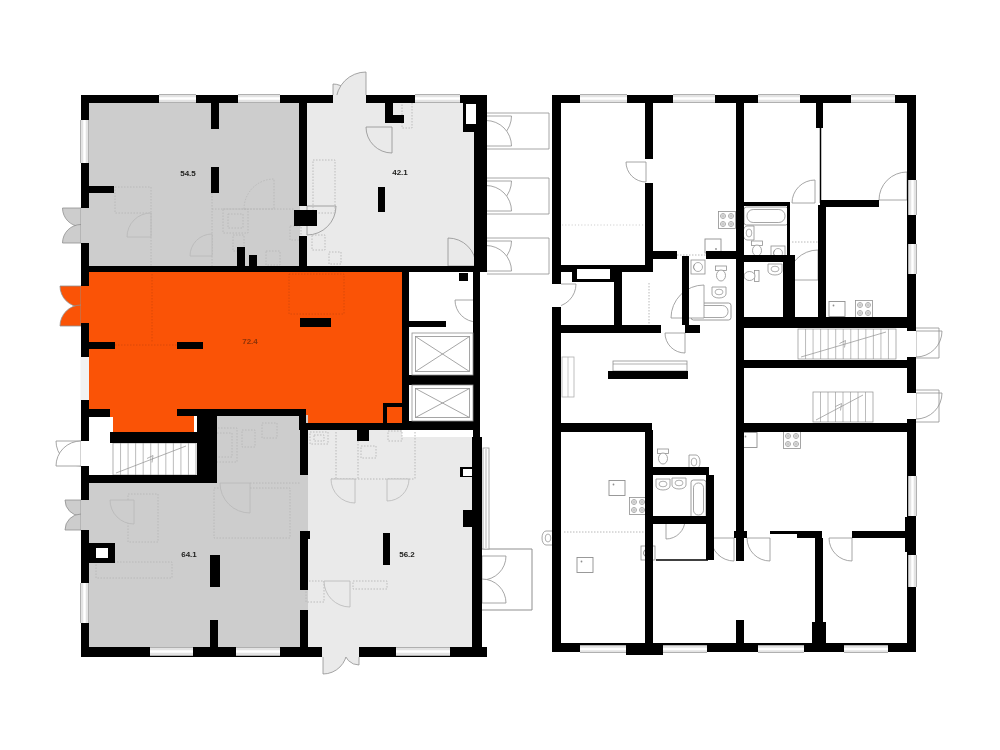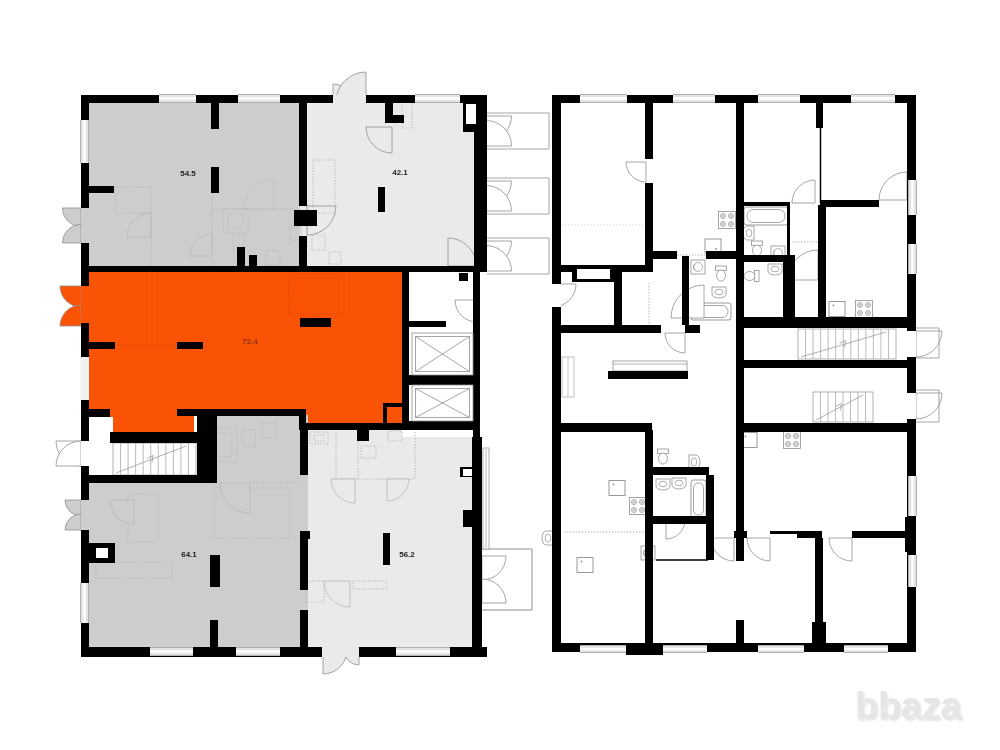--- a/index.html
+++ b/index.html
@@ -501,13 +501,12 @@
 <rect x="905" y="517" width="11" height="35" fill="#000"></rect>
 <rect x="820" y="200" width="59" height="7" fill="#000"></rect>
 <rect x="572" y="266" width="45" height="16" fill="#000"></rect>
 <rect x="577" y="269" width="33" height="10" fill="#ffffff"></rect>
 <text x="188" y="176" font-family="Liberation Sans, sans-serif" font-size="8" font-weight="bold" fill="#1d1d1b" text-anchor="middle">54.5</text>
 <text x="400" y="175" font-family="Liberation Sans, sans-serif" font-size="8" font-weight="bold" fill="#1d1d1b" text-anchor="middle">42.1</text>
 <text x="250" y="344" font-family="Liberation Sans, sans-serif" font-size="8" font-weight="bold" fill="#8a3309" text-anchor="middle">72.4</text>
 <text x="189" y="557" font-family="Liberation Sans, sans-serif" font-size="8" font-weight="bold" fill="#1d1d1b" text-anchor="middle">64.1</text>
 <text x="407" y="557" font-family="Liberation Sans, sans-serif" font-size="8" font-weight="bold" fill="#1d1d1b" text-anchor="middle">56.2</text>
 </svg>
-<div class="wm">bbaza</div>
 </div>
 </body></html>

